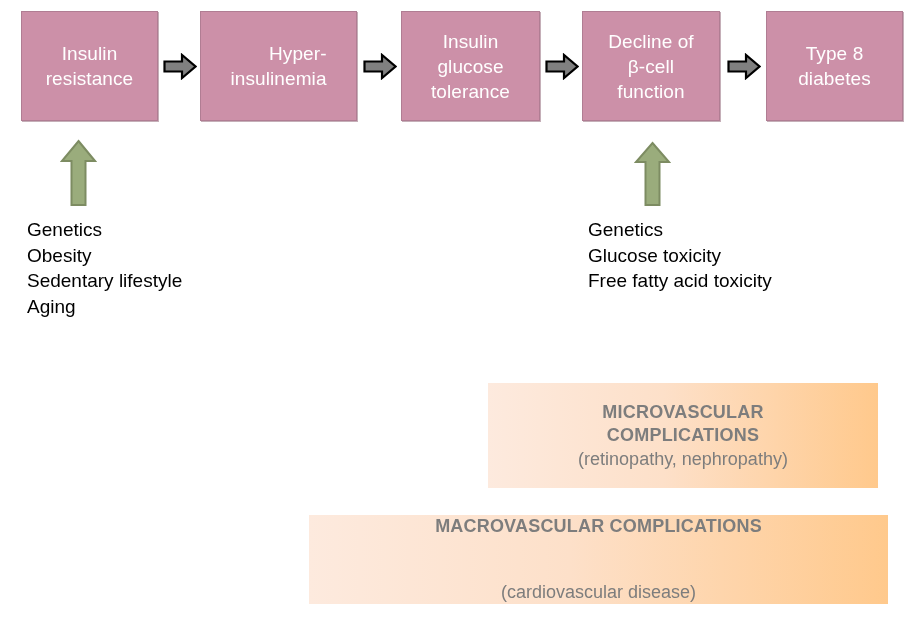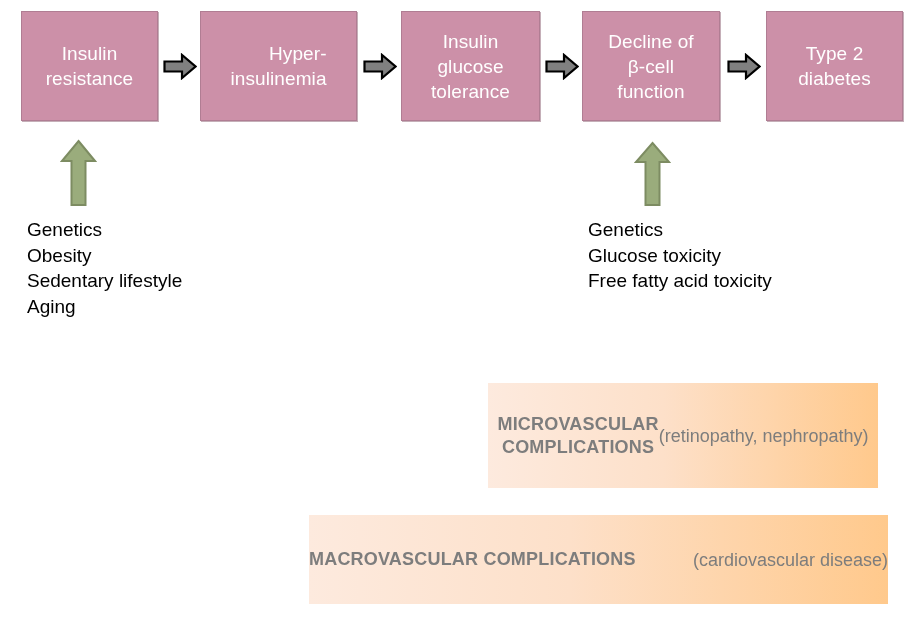--- a/index.html
+++ b/index.html
@@ -65,21 +65,21 @@
     font-size: 19px;
     line-height: 25.5px;
     white-space: pre-line;
   }
 
   
   .banner {
     position: absolute;
     box-sizing: border-box;
     display: flex;
-    flex-direction: row;
+    flex-direction: column;
     align-items: center;
     justify-content: center;
     text-align: center;
     color: #7d7d7d;
     background: linear-gradient(to right, #fdeade 0%, #fde0c9 45%, #ffc98c 100%);
   }
   .banner .banner-title {
     font-weight: bold;
     font-size: 18px;
     line-height: 23px;
@@ -116,21 +116,21 @@
 tolerance</span>
   </div>
 
   <div class="stage-box" style="left:582px; top:11px; width:138px; height:110px;">
     <span>Decline of
 β-cell
 function</span>
   </div>
 
   <div class="stage-box" style="left:766px; top:11px; width:137px; height:110px;">
-    <span>Type 2
+    <span>Type 8
 diabetes</span>
   </div>
 
   <div class="flow-arrow" style="left:163px; top:53px;">
     <svg viewBox="0 0 34 27" preserveAspectRatio="none">
       <polygon points="1.5,8.5 19,8.5 19,2 32.5,13.5 19,25 19,18.5 1.5,18.5" fill="#808080" stroke="#000000" stroke-width="2.2" stroke-linejoin="miter"></polygon>
     </svg>
   </div>
 
   <div class="flow-arrow" style="left:363px; top:53px;">

